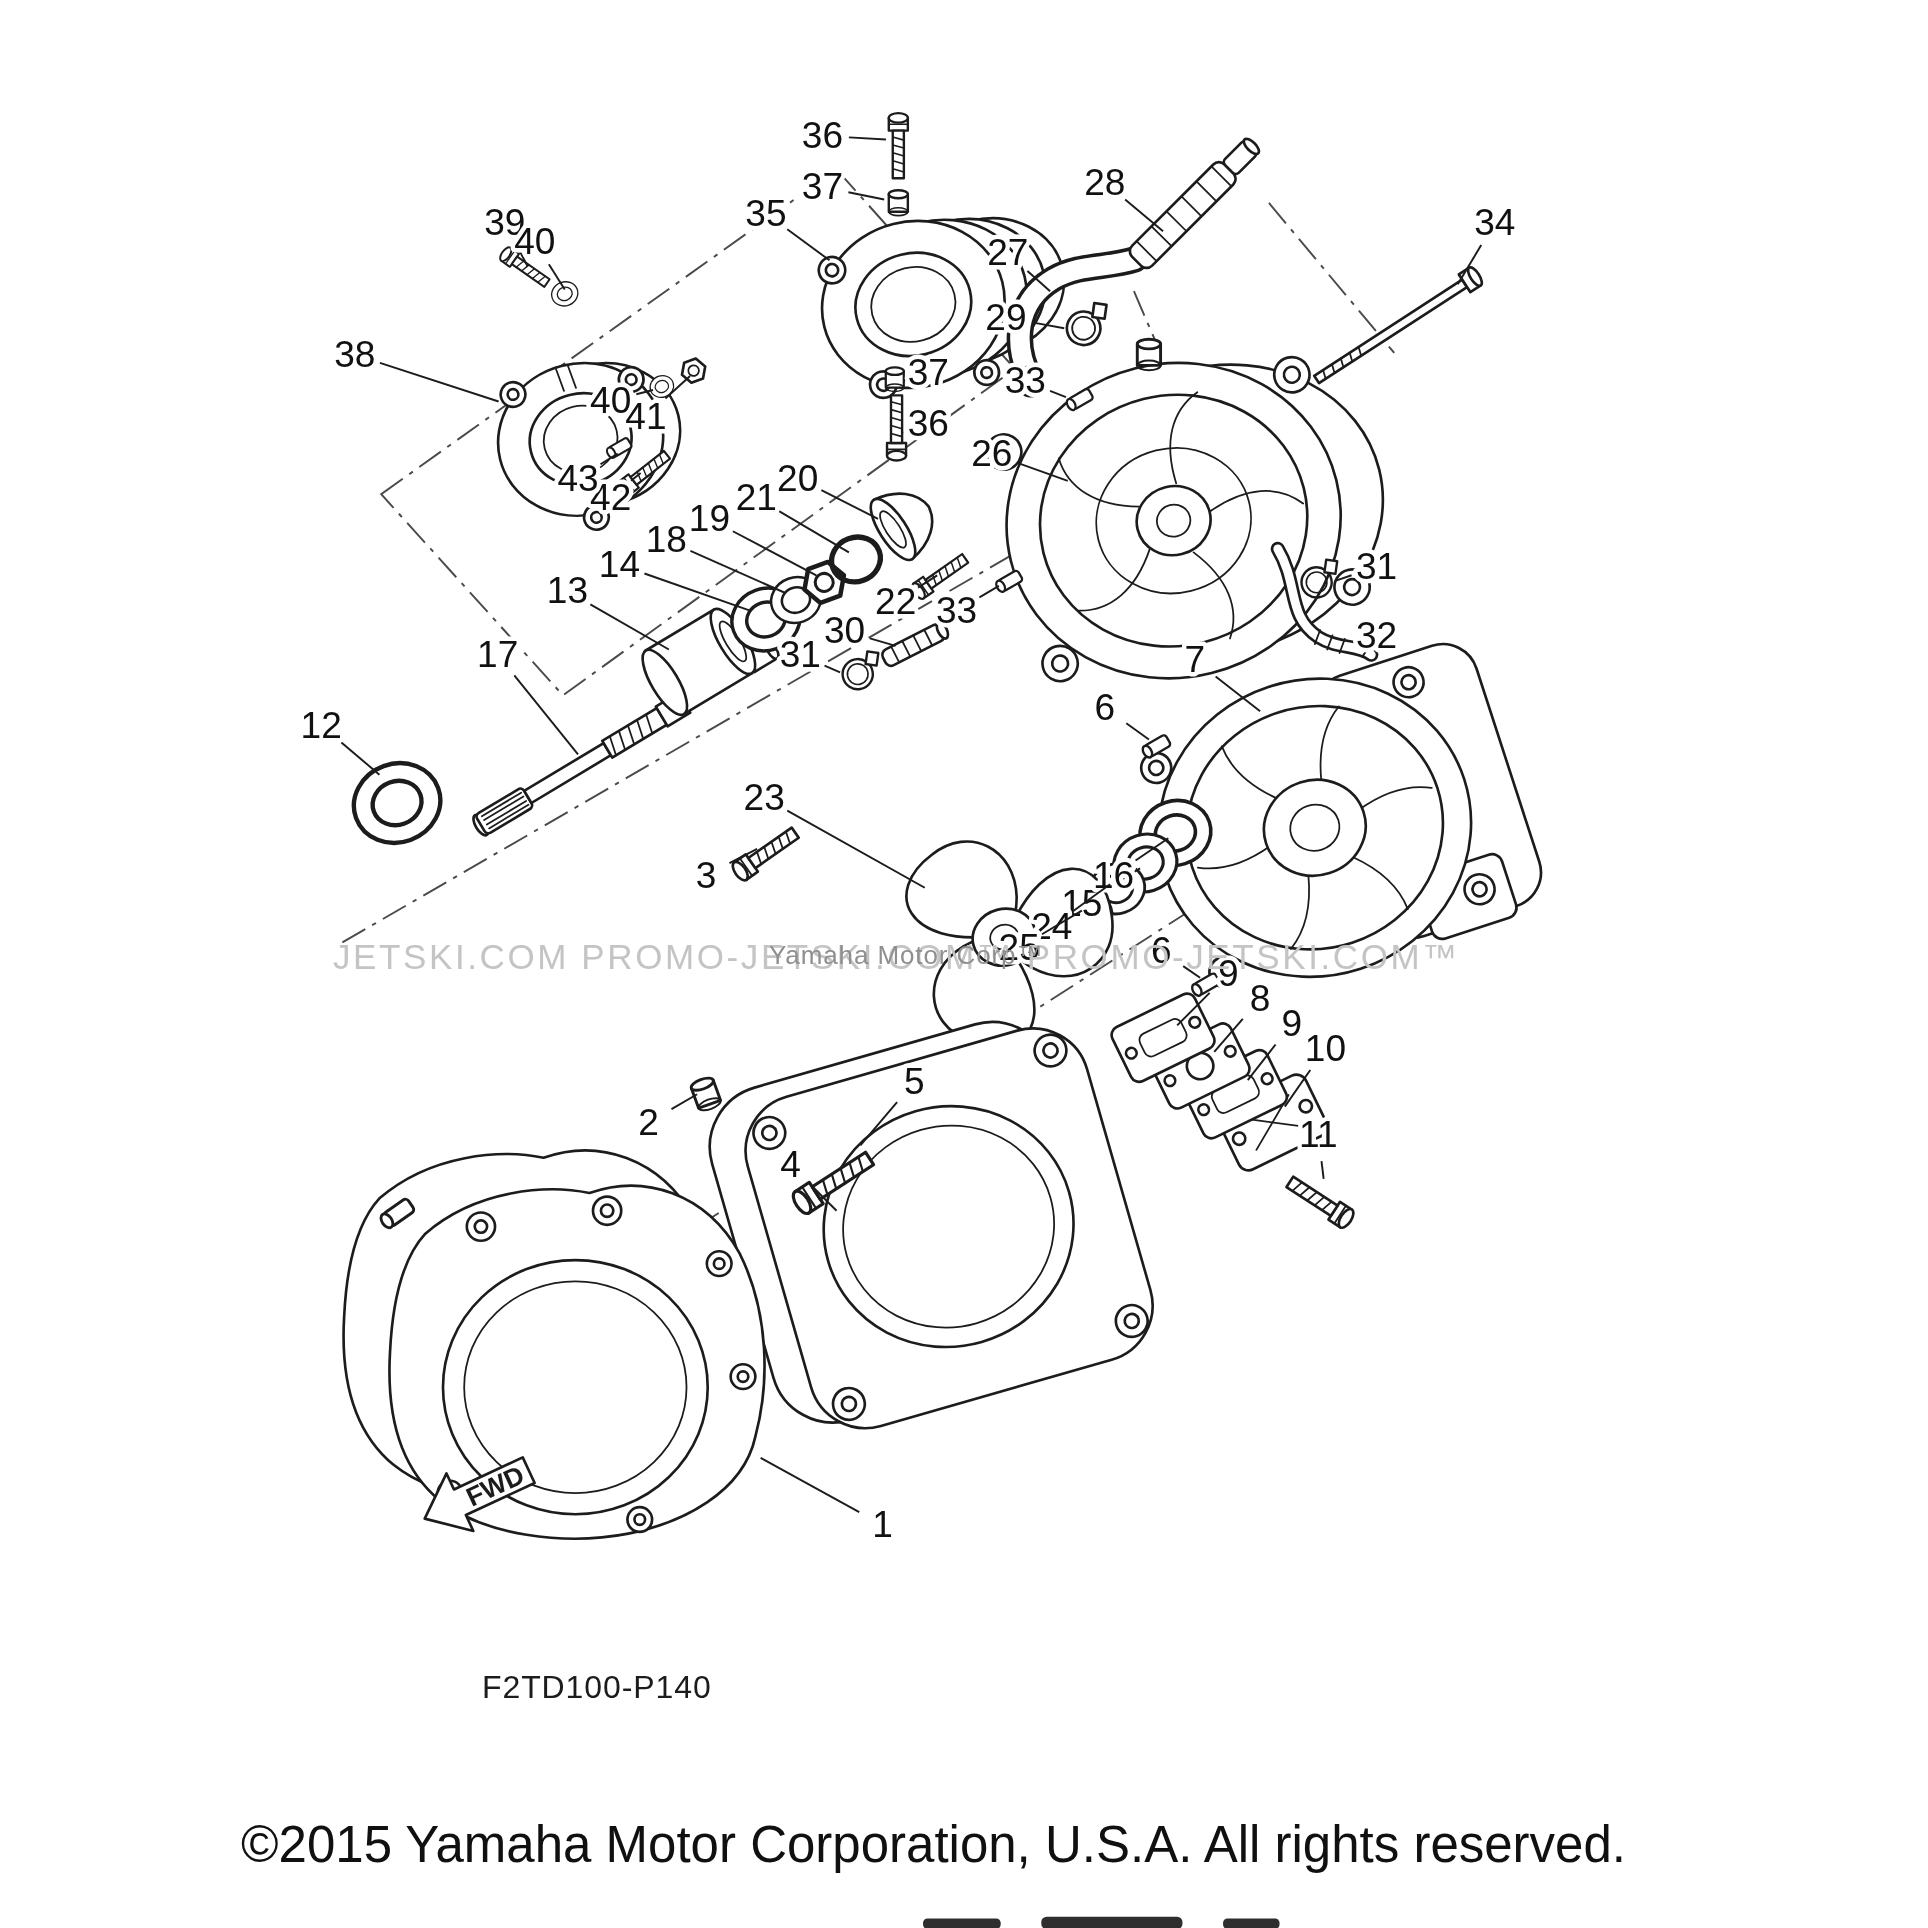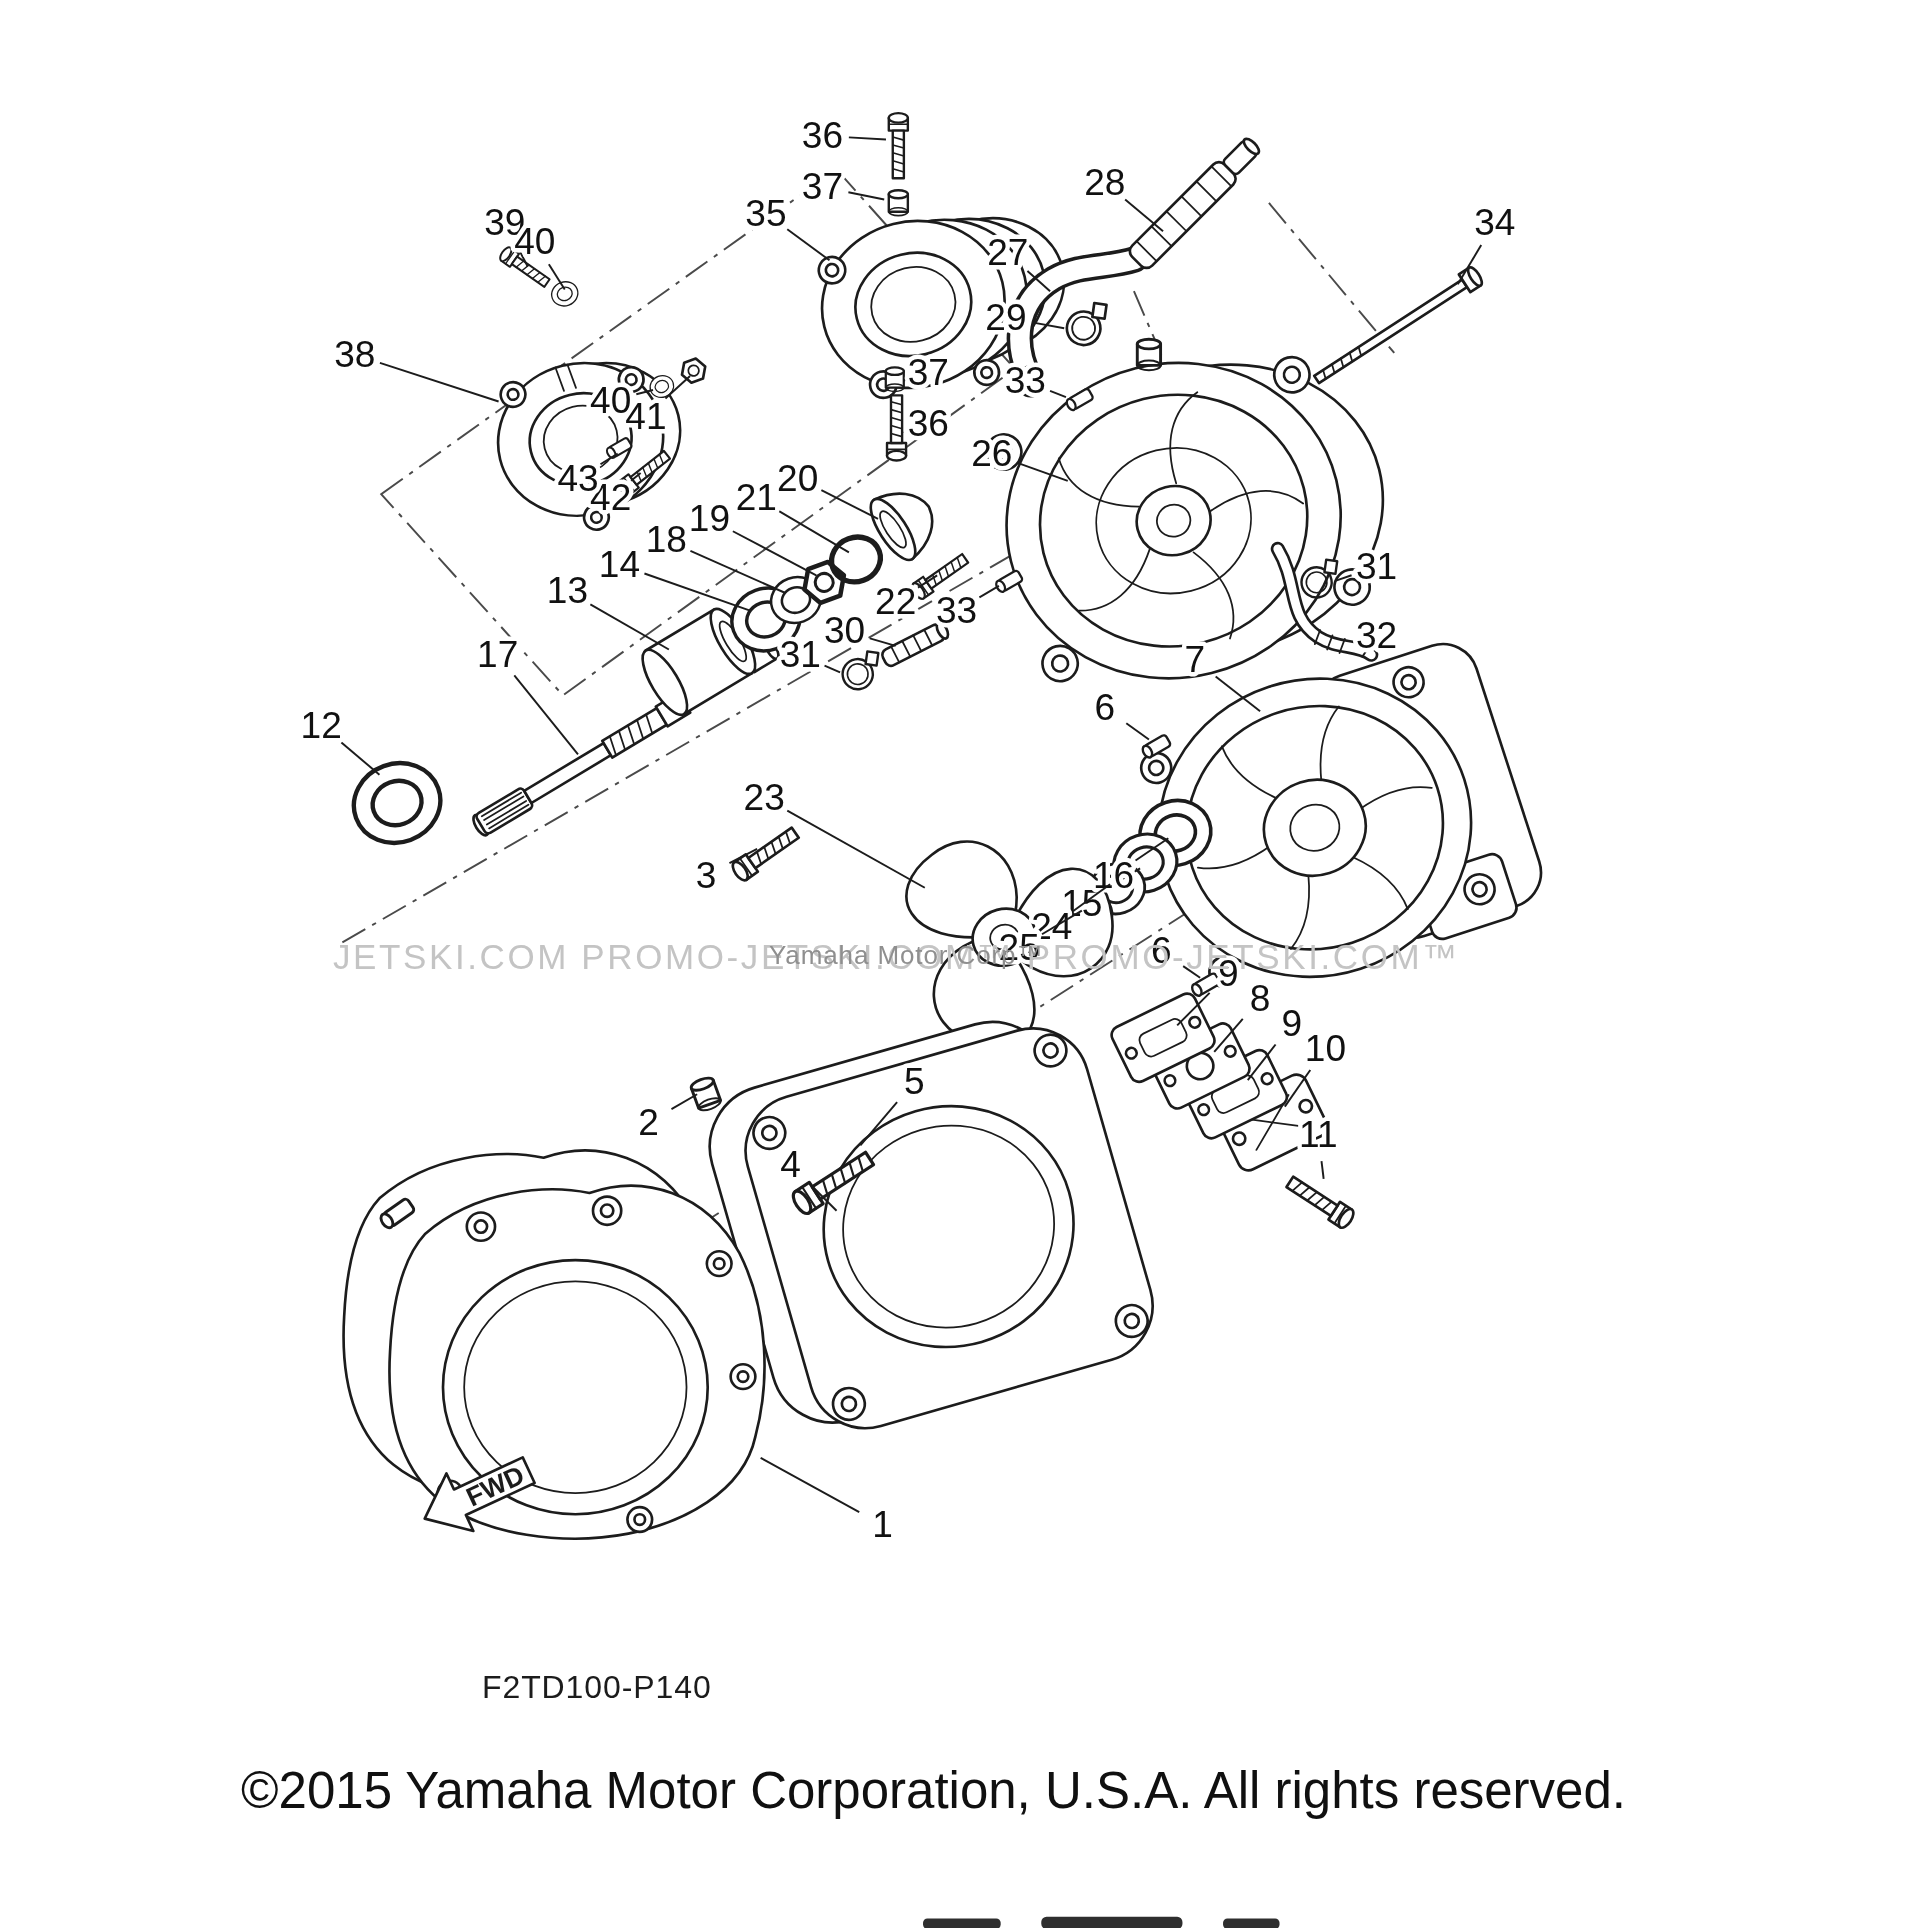--- a/index.html
+++ b/index.html
@@ -12,21 +12,21 @@
   .cl{fill:none;stroke:#4a4a4a;stroke-width:2.2;stroke-dasharray:30 9 5 9;}
   .tube{fill:none;stroke:#1c1c1c;stroke-linecap:round;}
   .tubein{fill:none;stroke:#ffffff;stroke-linecap:round;}
   .leader{stroke:#1c1c1c;stroke-width:2.2;}
   .callout-num{font:400 42px "Liberation Sans",sans-serif;fill:#111;text-anchor:middle;
                paint-order:stroke;stroke:#ffffff;stroke-width:10;stroke-linejoin:round;}
   .fwdtext{font:700 30px "Liberation Sans",sans-serif;fill:#1c1c1c;stroke:none;}
   .wm{position:absolute;color:#c4c4c4;font-size:35px;letter-spacing:2.6px;white-space:nowrap;}
   .wm2{position:absolute;color:#8f8f8f;font-size:26px;letter-spacing:0.9px;white-space:nowrap;}
   .code{position:absolute;font-size:32px;color:#1c1c1c;letter-spacing:0.9px;}
-  .copyright{position:absolute;left:0;top:1761px;width:1867px;text-align:center;
+  .copyright{position:absolute;left:0;top:1815px;width:1867px;text-align:center;
              font-size:51px;color:#101010;}
 </style>
 </head>
 <body>
 
 <div class="page">
 
 <svg width="1929" height="1929" viewBox="0 0 2186 2186">
   <defs>
     <g id="sym-bolt">

